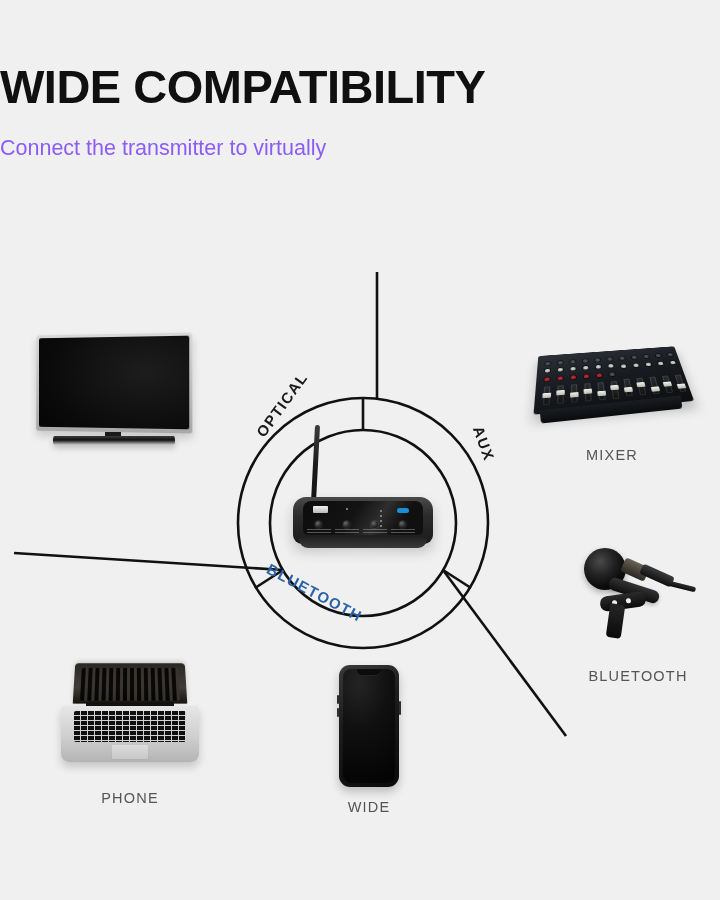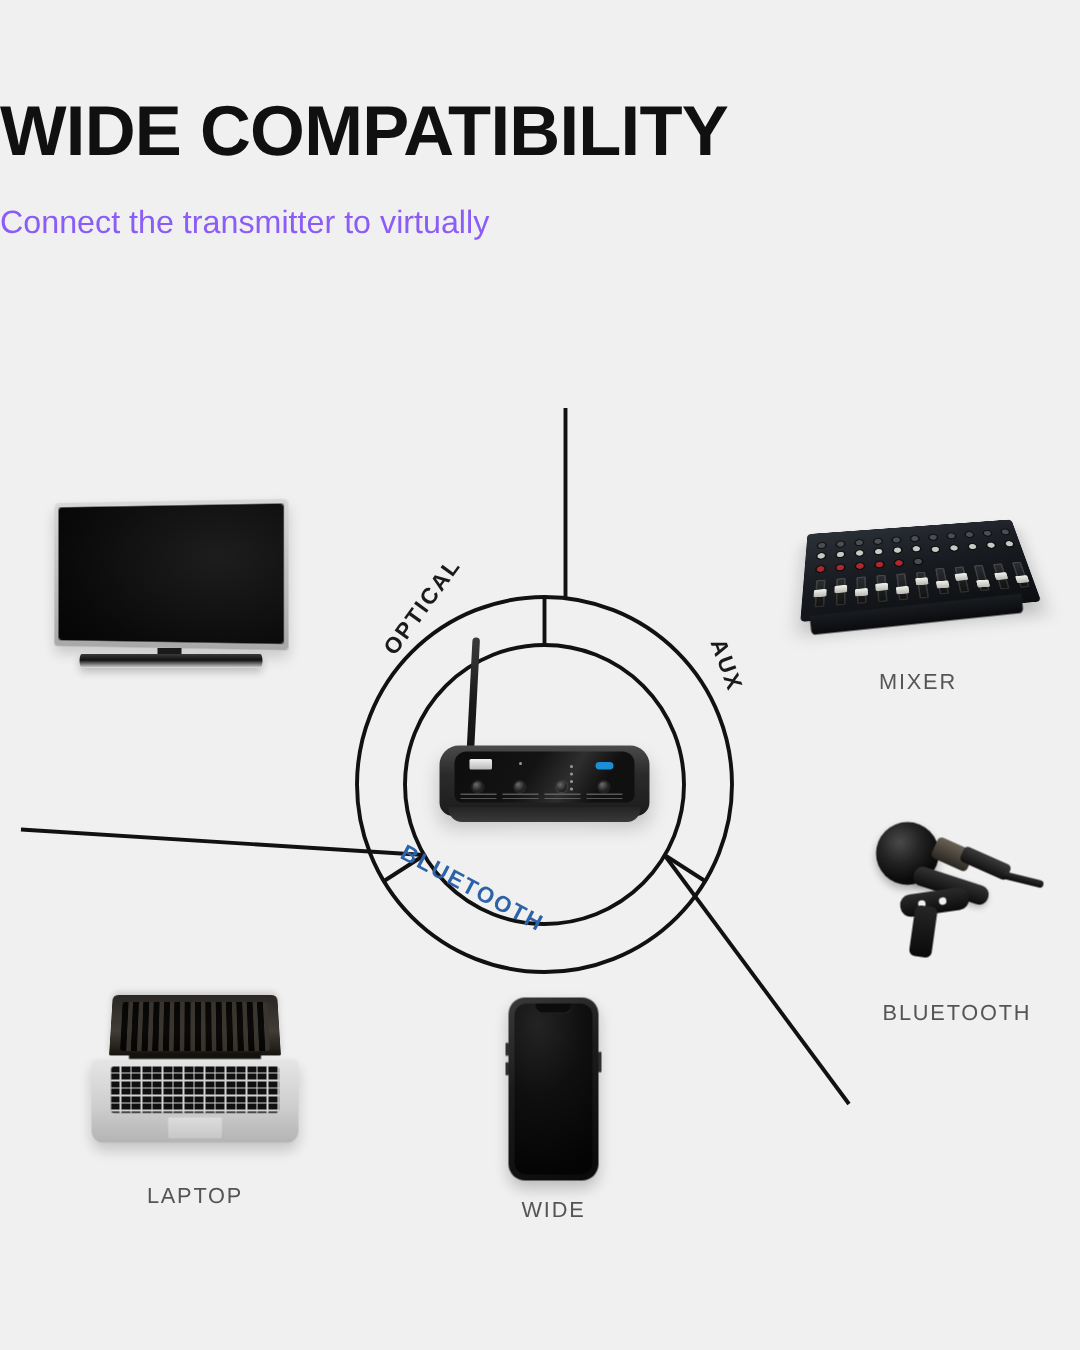--- a/index.html
+++ b/index.html
@@ -502,21 +502,21 @@
   <div class="device" style="left:55px; top:662px; width:150px;">
     <div class="art" id="laptop-art">
       <div class="lt-lid">
         <div class="lt-lid-reflect"></div>
       </div>
       <div class="lt-hinge"></div>
       <div class="lt-base"></div>
       <div class="lt-keys"></div>
       <div class="lt-pad"></div>
     </div>
-    <div class="device-label" style="margin-top:8px;">LAPTOP</div>
+    <div class="device-label" style="margin-top:8px;">PHONE</div>
   </div>
 
   <div class="device" style="left:336px; top:665px; width:66px;">
     <div class="art" id="phone-art">
       <div class="ph-body"></div>
       <div class="ph-screen"></div>
       <div class="ph-notch"></div>
       <div class="ph-btn" style="top:30px; height:9px;"></div>
       <div class="ph-btn" style="top:43px; height:9px;"></div>
       <div class="ph-btn" style="left:63px; top:36px; height:14px;"></div>

